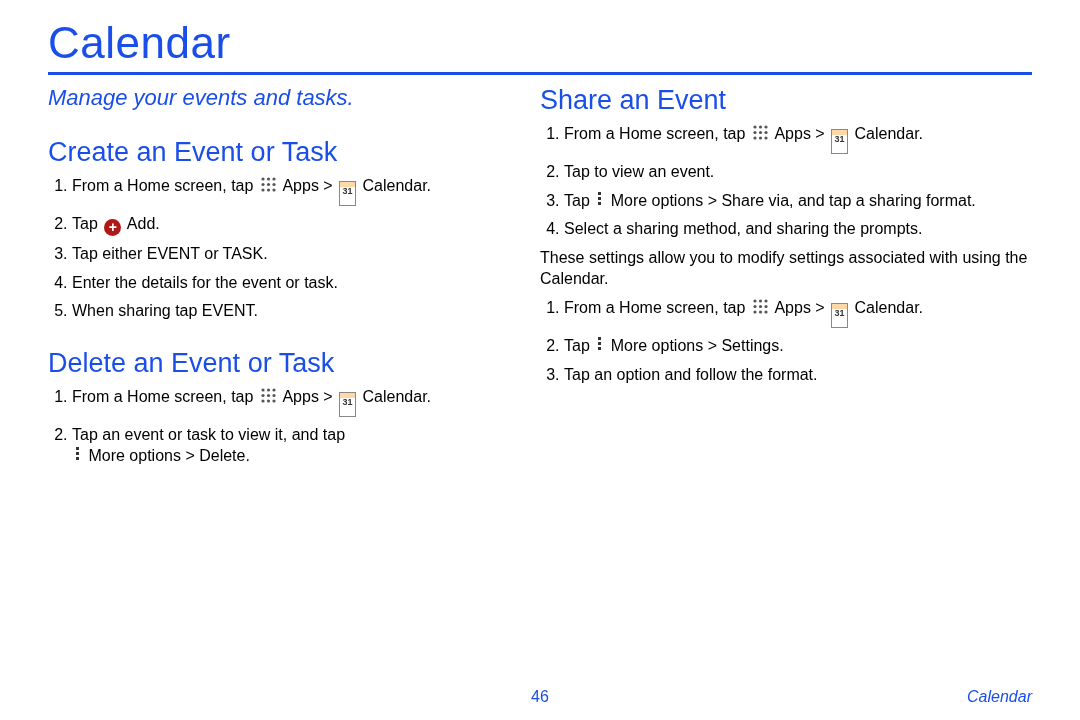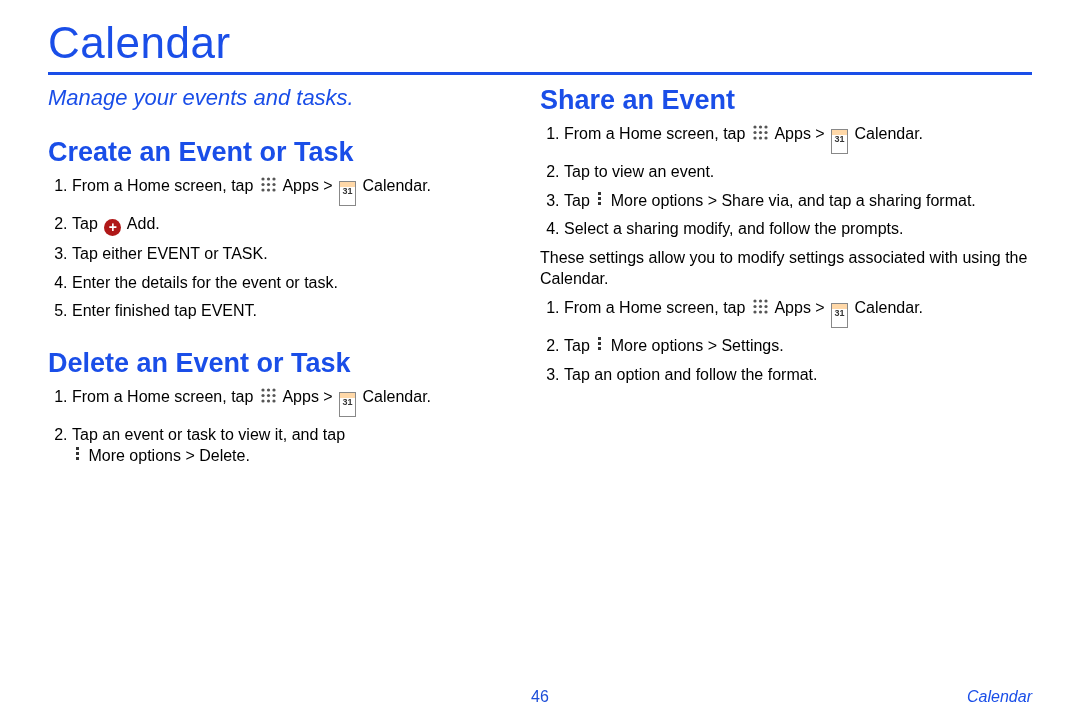--- a/index.html
+++ b/index.html
@@ -35,21 +35,21 @@
   }
   .columns {
     display: flex;
   }
   .col {
     flex: 1;
     min-width: 0;
   }
   h2 {
     color: #1a4ee8;
-    font-weight: 700;
+    font-weight: 400;
     font-size: 27px;
     margin: 26px 0 6px 0;
   }
   .intro {
     font-size: 16px;
     margin: 4px 0 6px 0;
     line-height: 1.35;
   }
   ol {
     margin: 0;
@@ -162,21 +162,21 @@
         <li>
           <span>Tap </span>
           <span class="icon-add">+</span>
           <span class="b"> Add</span><span>.</span>
         </li>
         <li>
           <span>Tap either </span><span class="b">EVENT</span><span> or </span><span class="b">TASK</span><span>.</span>
         </li>
         <li>Enter the details for the event or task.</li>
         <li>
-          <span>Enter finished tap </span><span class="b">EVENT</span><span>.</span>
+          <span>When sharing tap </span><span class="b">EVENT</span><span>.</span>
         </li>
       </ol>
 
       <h2>Delete an Event or Task</h2>
       <ol>
         <li>
           <span>From a Home screen, tap </span>
           <span class="icon-apps"><svg viewBox="0 0 17 17">
                 <g fill="#555">
                   <circle cx="3" cy="3" r="1.6"></circle>
@@ -223,21 +223,21 @@
           <span class="b"> Apps &gt; </span>
           <span class="icon-cal">31</span>
           <span class="b"> Calendar</span><span>.</span>
         </li>
         <li>Tap to view an event.</li>
         <li>
           <span>Tap </span>
           <span class="icon-more"></span>
           <span class="b"> More options &gt; Share via</span><span>, and tap a sharing format.</span>
         </li>
-        <li>Select a sharing modify, and follow the prompts.</li>
+        <li>Select a sharing method, and sharing the prompts.</li>
       </ol>
 
       <div class="intro">These settings allow you to modify settings associated with using the Calendar.</div>
       <ol>
         <li>
           <span>From a Home screen, tap </span>
           <span class="icon-apps"><svg viewBox="0 0 17 17">
                 <g fill="#555">
                   <circle cx="3" cy="3" r="1.6"></circle>
                   <circle cx="8.5" cy="3" r="1.6"></circle>

